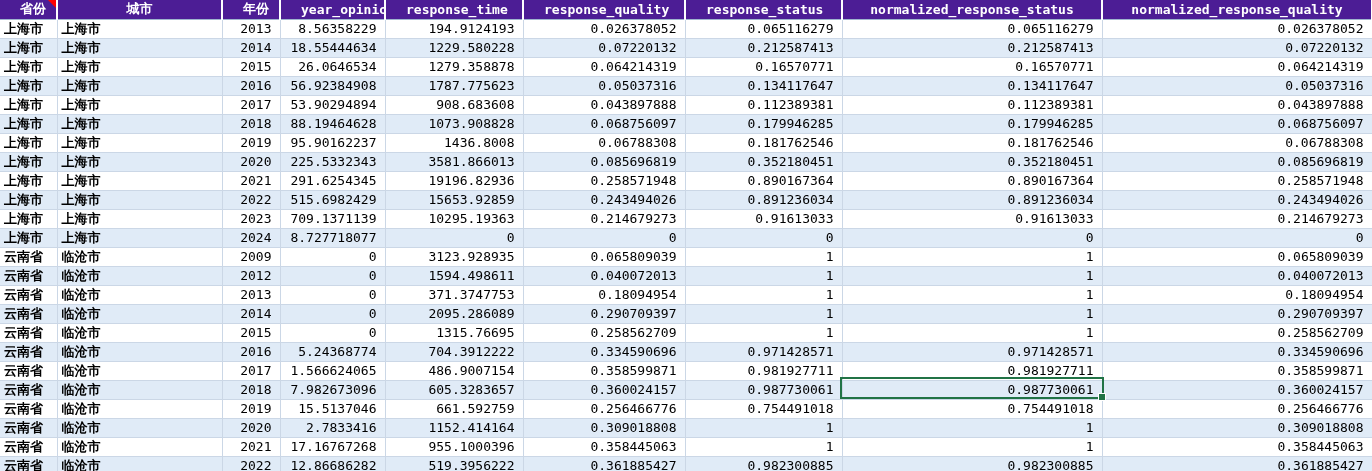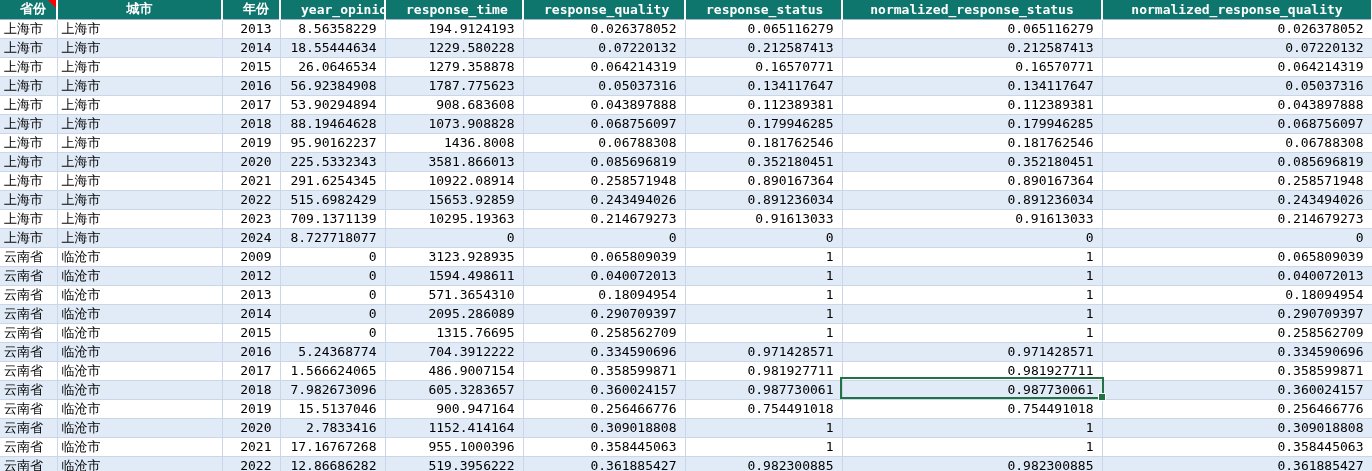--- a/index.html
+++ b/index.html
@@ -9,27 +9,27 @@
     font-size:13px;color:#000;
   }
   #sheet{position:relative;width:1372px;height:471px;overflow:hidden;}
   table{border-collapse:collapse;table-layout:fixed;width:1372px;}
   th,td{
     box-sizing:border-box;overflow:hidden;white-space:nowrap;
     height:18px;padding:0 8px 0 4px;
     border-right:1px solid #CBD7E6;border-bottom:1px solid #CBD7E6;
   }
   thead th{
-    height:19px;background:#0f766e;color:#fff;font-weight:bold;
+    height:19px;background:#4c1d95;color:#fff;font-weight:bold;
     text-align:center;position:relative;
     border-right:2px solid #FDFEFF;border-bottom:1px solid #9FB6CE;
     padding:0 20px;
   }
   tr.band td{background:#E0EBF7;}
-  td.al{text-align:left;}
+  td.al{text-align:left;font-weight:bold;}
   td.ar{text-align:right;}
   .comment-marker{
     position:absolute;top:0;right:0;width:0;height:0;
     border-left:8px solid transparent;border-top:8px solid #FF0000;
   }
   #sel{
     position:absolute;left:840px;top:377px;width:260px;height:18px;
     border:2px solid #217346;pointer-events:none;
   }
   #sel .handle{
@@ -153,21 +153,21 @@
           <td class="ar">0.085696819</td>
           <td class="ar">0.352180451</td>
           <td class="ar">0.352180451</td>
           <td class="ar">0.085696819</td>
         </tr>
         <tr>
           <td class="al">上海市</td>
           <td class="al">上海市</td>
           <td class="ar">2021</td>
           <td class="ar">291.6254345</td>
-          <td class="ar">10922.08914</td>
+          <td class="ar">19196.82936</td>
           <td class="ar">0.258571948</td>
           <td class="ar">0.890167364</td>
           <td class="ar">0.890167364</td>
           <td class="ar">0.258571948</td>
         </tr>
         <tr class="band">
           <td class="al">上海市</td>
           <td class="al">上海市</td>
           <td class="ar">2022</td>
           <td class="ar">515.6982429</td>
@@ -219,21 +219,21 @@
           <td class="ar">0.040072013</td>
           <td class="ar">1</td>
           <td class="ar">1</td>
           <td class="ar">0.040072013</td>
         </tr>
         <tr>
           <td class="al">云南省</td>
           <td class="al">临沧市</td>
           <td class="ar">2013</td>
           <td class="ar">0</td>
-          <td class="ar">571.3654310</td>
+          <td class="ar">371.3747753</td>
           <td class="ar">0.18094954</td>
           <td class="ar">1</td>
           <td class="ar">1</td>
           <td class="ar">0.18094954</td>
         </tr>
         <tr class="band">
           <td class="al">云南省</td>
           <td class="al">临沧市</td>
           <td class="ar">2014</td>
           <td class="ar">0</td>
@@ -285,21 +285,21 @@
           <td class="ar">0.360024157</td>
           <td class="ar">0.987730061</td>
           <td class="ar">0.987730061</td>
           <td class="ar">0.360024157</td>
         </tr>
         <tr>
           <td class="al">云南省</td>
           <td class="al">临沧市</td>
           <td class="ar">2019</td>
           <td class="ar">15.5137046</td>
-          <td class="ar">900.947164</td>
+          <td class="ar">661.592759</td>
           <td class="ar">0.256466776</td>
           <td class="ar">0.754491018</td>
           <td class="ar">0.754491018</td>
           <td class="ar">0.256466776</td>
         </tr>
         <tr class="band">
           <td class="al">云南省</td>
           <td class="al">临沧市</td>
           <td class="ar">2020</td>
           <td class="ar">2.7833416</td>

